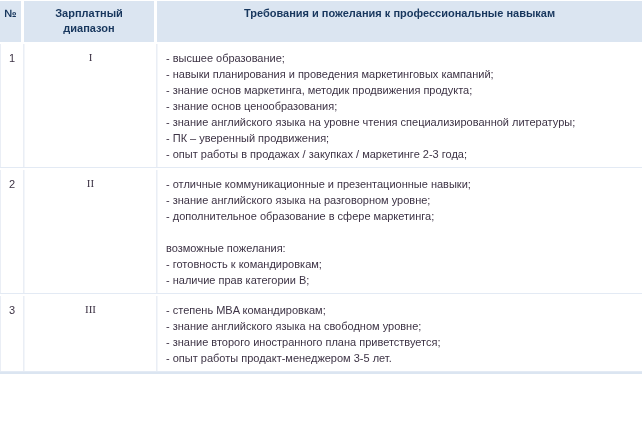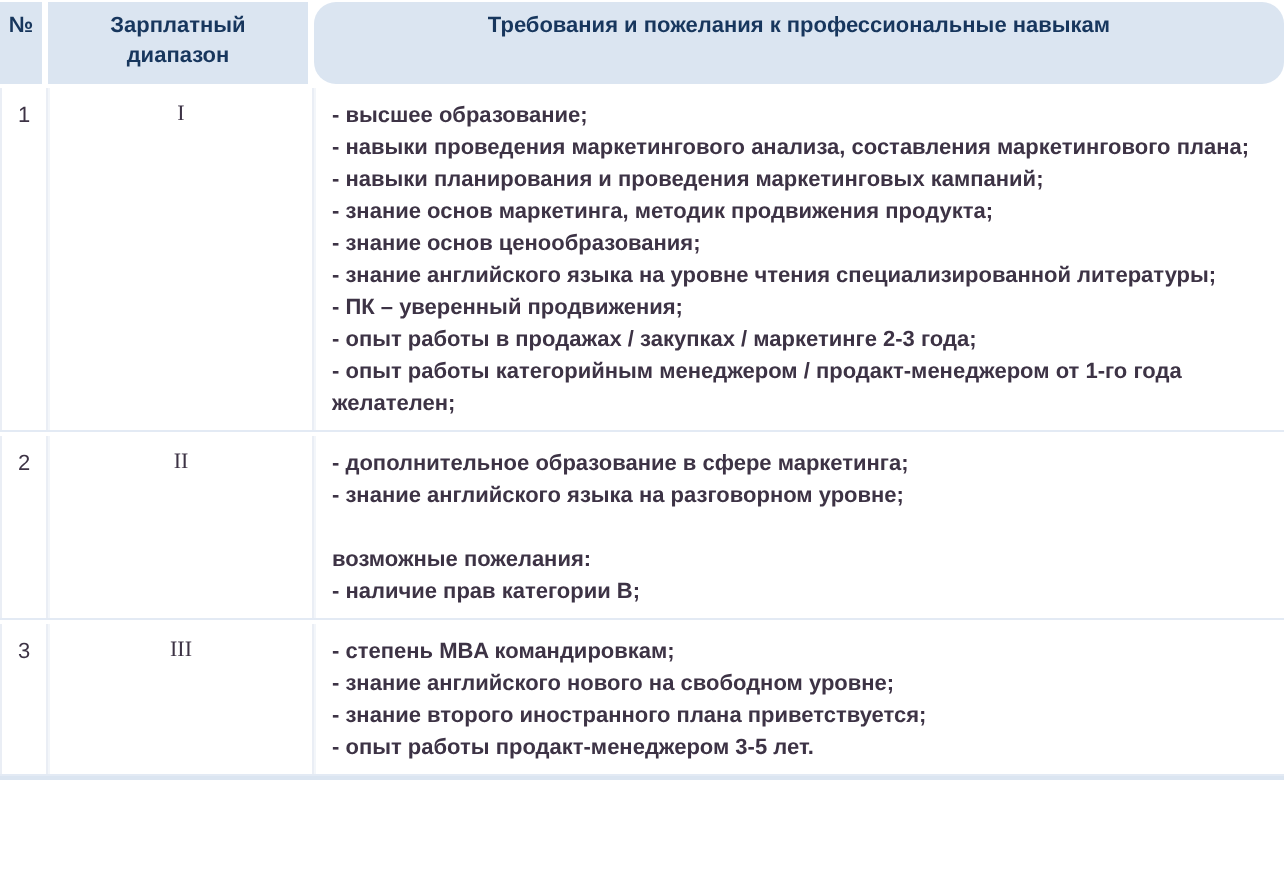--- a/index.html
+++ b/index.html
@@ -34,21 +34,20 @@
     color: #17365d;
     font-weight: bold;
     font-size: 11px;
     line-height: 15px;
     text-align: center;
     padding-top: 5px;
     border-right: 3px solid #ffffff;
   }
   .header .cell:last-child {
     border-right: none;
-    border-radius: 11px;
   }
   
   .body-row {
     border-top: 2px solid #ffffff;
     border-bottom: 1px solid #e3eaf4;
     background: #ffffff;
   }
   .body-row .cell {
     border-right: 1px solid #eaeef5;
     border-left: 1px solid #f3f6fa;
@@ -69,21 +68,20 @@
   .range-cell {
     text-align: center;
     font-family: "Liberation Serif", "DejaVu Serif", serif;
     font-size: 12px;
     line-height: 15px;
   }
   .req-cell {
     padding-left: 8px;
     padding-right: 16px;
     padding-bottom: 5px;
-    font-weight: bold;
   }
   .req-cell .line {
     line-height: 16px;
     min-height: 16px;
   }
   
   .table-bottom {
     height: 2px;
     background: #dbe5f1;
     margin-top: 0px;
@@ -105,49 +103,49 @@
     <div class="cell">
       <span>Требования и пожелания к профессиональные навыкам</span>
     </div>
   </div>
 
   <div class="row body-row">
     <div class="cell num-cell">1</div>
     <div class="cell range-cell">I</div>
     <div class="cell req-cell">
         <div class="line">- высшее образование;</div>
-        <div class="line">- навыки проведения маркетингового анализа, составления маркетингового плана;</div>
         <div class="line">- навыки планирования и проведения маркетинговых кампаний;</div>
         <div class="line">- знание основ маркетинга, методик продвижения продукта;</div>
         <div class="line">- знание основ ценообразования;</div>
         <div class="line">- знание английского языка на уровне чтения специализированной литературы;</div>
         <div class="line">- ПК – уверенный продвижения;</div>
         <div class="line">- опыт работы в продажах / закупках / маркетинге 2-3 года;</div>
-        <div class="line">- опыт работы категорийным менеджером / продакт-менеджером от 1-го года желателен;</div>
       </div>
   </div>
 
   <div class="row body-row">
     <div class="cell num-cell">2</div>
     <div class="cell range-cell">II</div>
     <div class="cell req-cell">
+        <div class="line">- отличные коммуникационные и презентационные навыки;</div>
+        <div class="line">- знание английского языка на разговорном уровне;</div>
         <div class="line">- дополнительное образование в сфере маркетинга;</div>
-        <div class="line">- знание английского языка на разговорном уровне;</div>
         <div class="line">&nbsp;</div>
         <div class="line">возможные пожелания:</div>
+        <div class="line">- готовность к командировкам;</div>
         <div class="line">- наличие прав категории В;</div>
       </div>
   </div>
 
   <div class="row body-row">
     <div class="cell num-cell">3</div>
     <div class="cell range-cell">III</div>
     <div class="cell req-cell">
         <div class="line">- степень MBA командировкам;</div>
-        <div class="line">- знание английского нового на свободном уровне;</div>
+        <div class="line">- знание английского языка на свободном уровне;</div>
         <div class="line">- знание второго иностранного плана приветствуется;</div>
         <div class="line">- опыт работы продакт-менеджером 3-5 лет.</div>
       </div>
   </div>
 
   <div class="table-bottom"></div>
 
 </div>
 
 </body></html>

